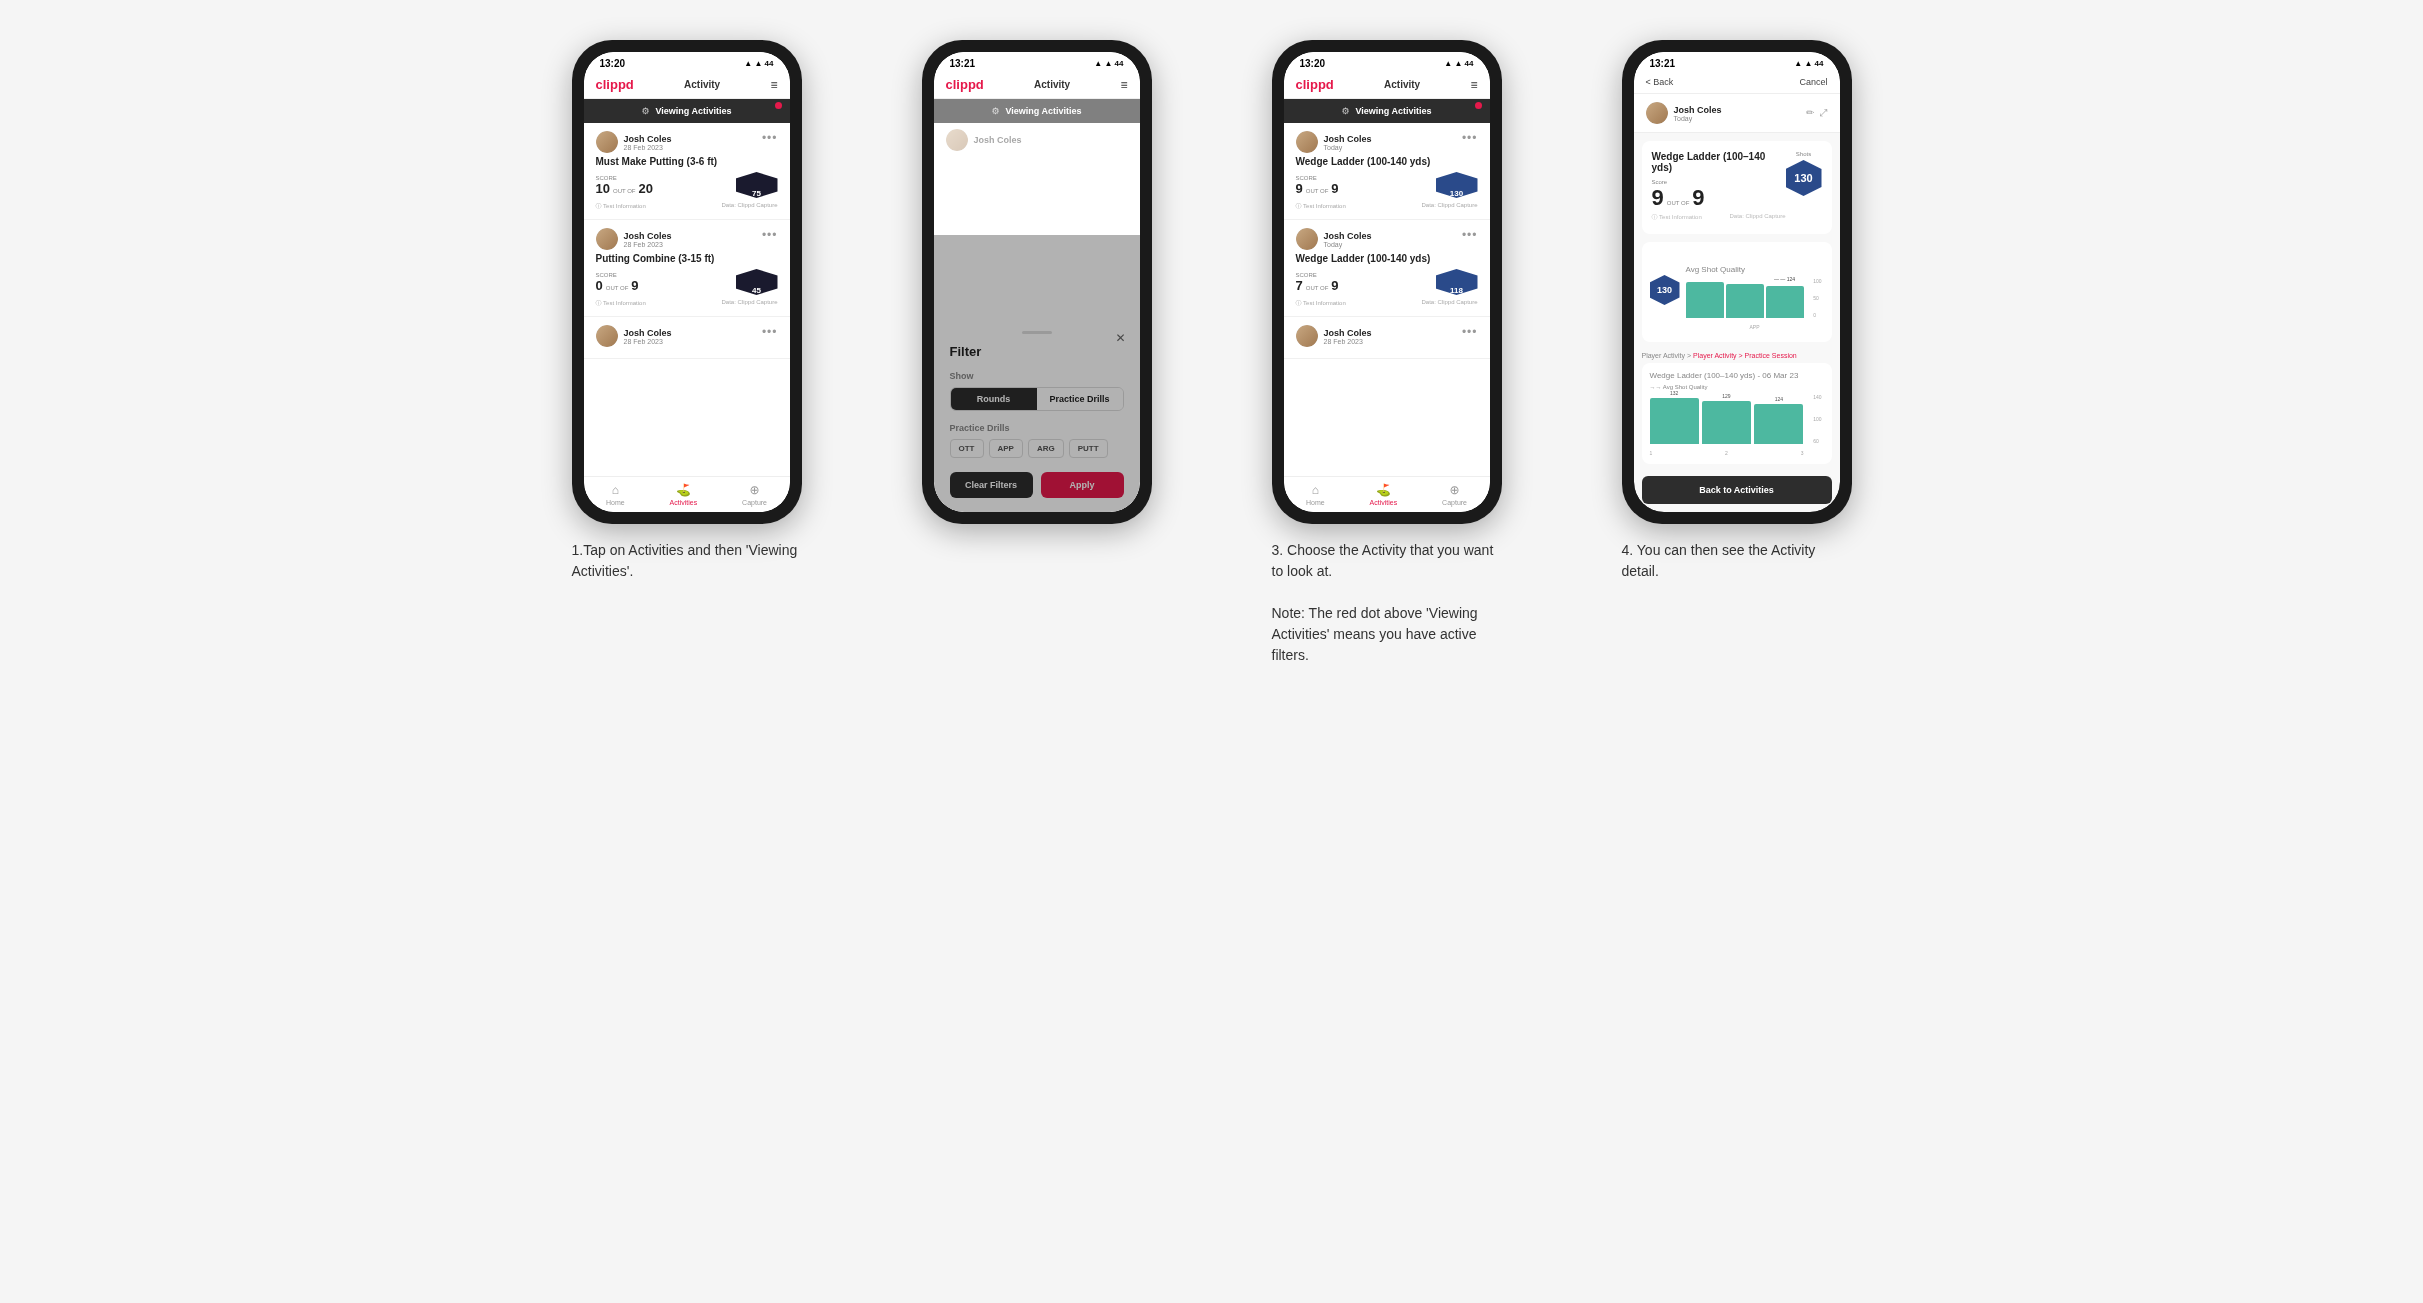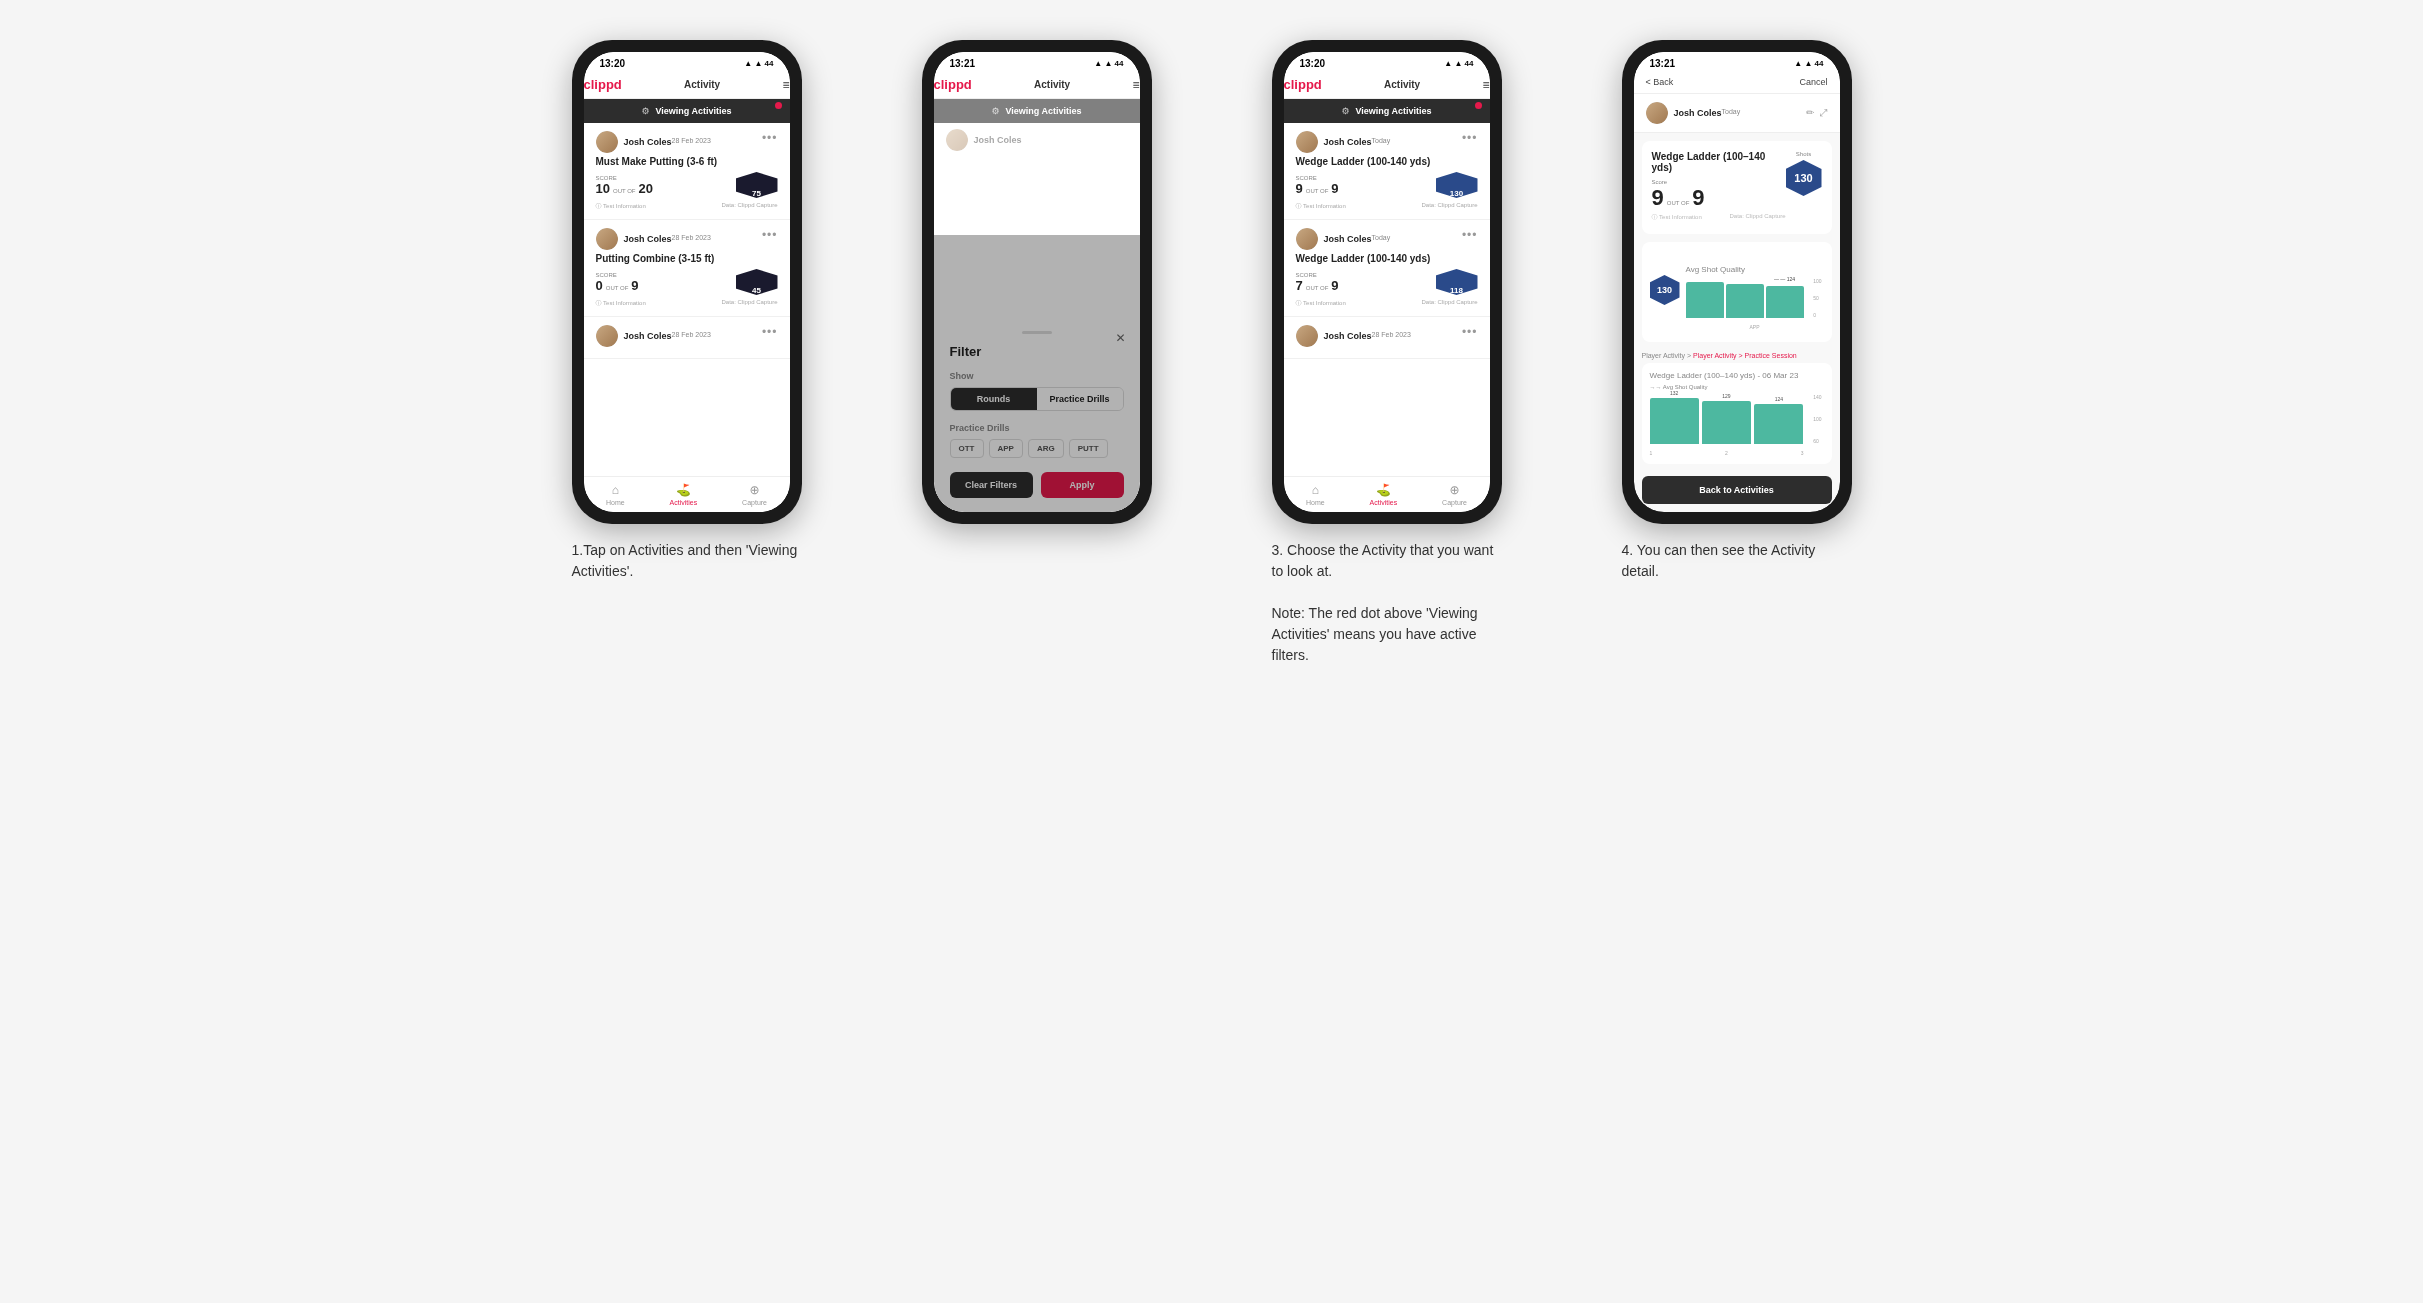--- a/index.html
+++ b/index.html
@@ -64,21 +64,21 @@
       position: absolute;
       left: 50%;
       transform: translateX(-50%);
       top: 12px;
     }
     .app-header {
       background: #fff;
       display: flex;
       justify-content: space-between;
       align-items: center;
-      padding: 6px 0;
+      padding: 6px 12px;
       border-bottom: 1px solid #eee;
     }
     .logo-text {
       color: #e5194b;
       font-weight: 800;
       font-size: 13px;
     }
     .header-center { font-size: 10px; color: #333; font-weight: 600; }
     .hamburger { font-size: 12px; color: #333; }
     .viewing-bar {
@@ -123,21 +123,21 @@
       font-size: 8px;
       color: #666;
       overflow: hidden;
     }
     .avatar-img {
       width: 100%;
       height: 100%;
       background: linear-gradient(135deg, #c8a882, #a07850);
       border-radius: 50%;
     }
-    .user-info { display: flex; flex-direction: row; }
+    .user-info { display: flex; flex-direction: column; }
     .user-name { font-size: 9px; font-weight: 700; color: #222; }
     .user-date { font-size: 7px; color: #888; }
     .more-dots { font-size: 12px; color: #999; letter-spacing: 1px; }
     .activity-title { font-size: 10px; font-weight: 700; color: #222; margin-bottom: 5px; }
     .stats-row { display: flex; gap: 10px; align-items: center; margin-bottom: 4px; }
     .stat-block { display: flex; flex-direction: column; }
     .stat-label { font-size: 6px; color: #888; text-transform: uppercase; }
     .stat-value { font-size: 13px; font-weight: 700; color: #222; }
     .stat-out-of { display: flex; align-items: baseline; gap: 3px; }
     .out-of-label { font-size: 6px; color: #888; }

